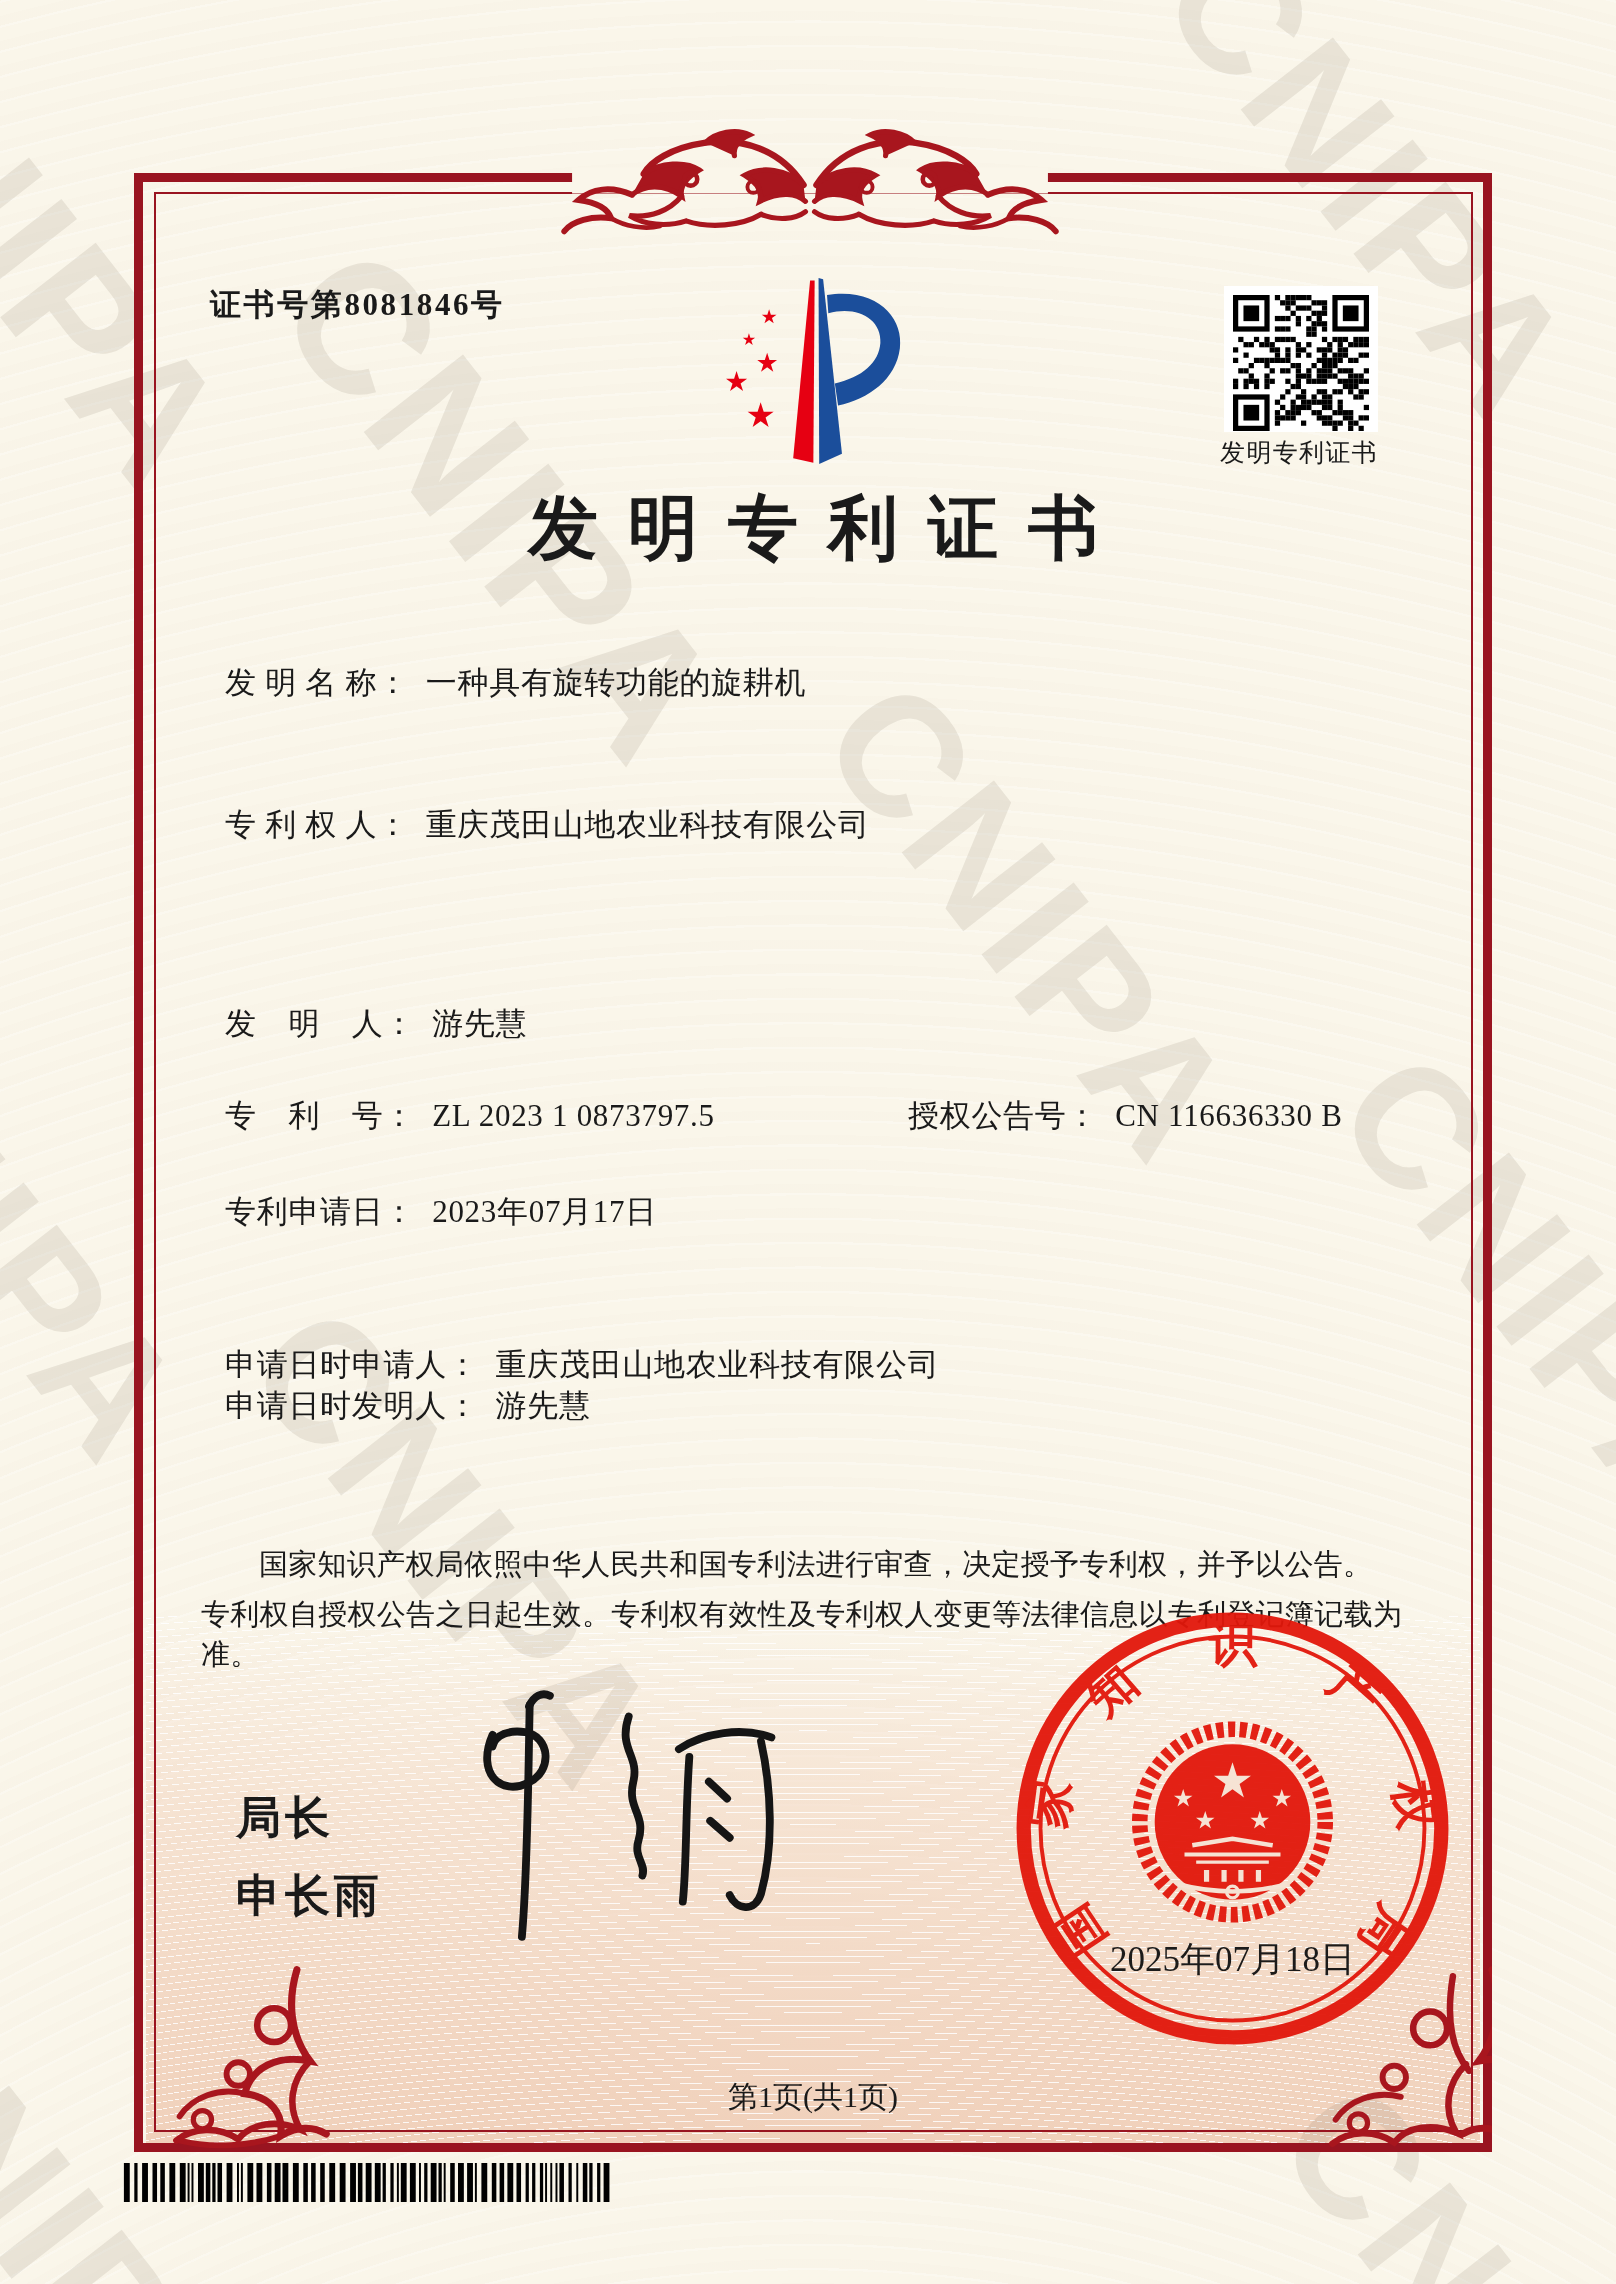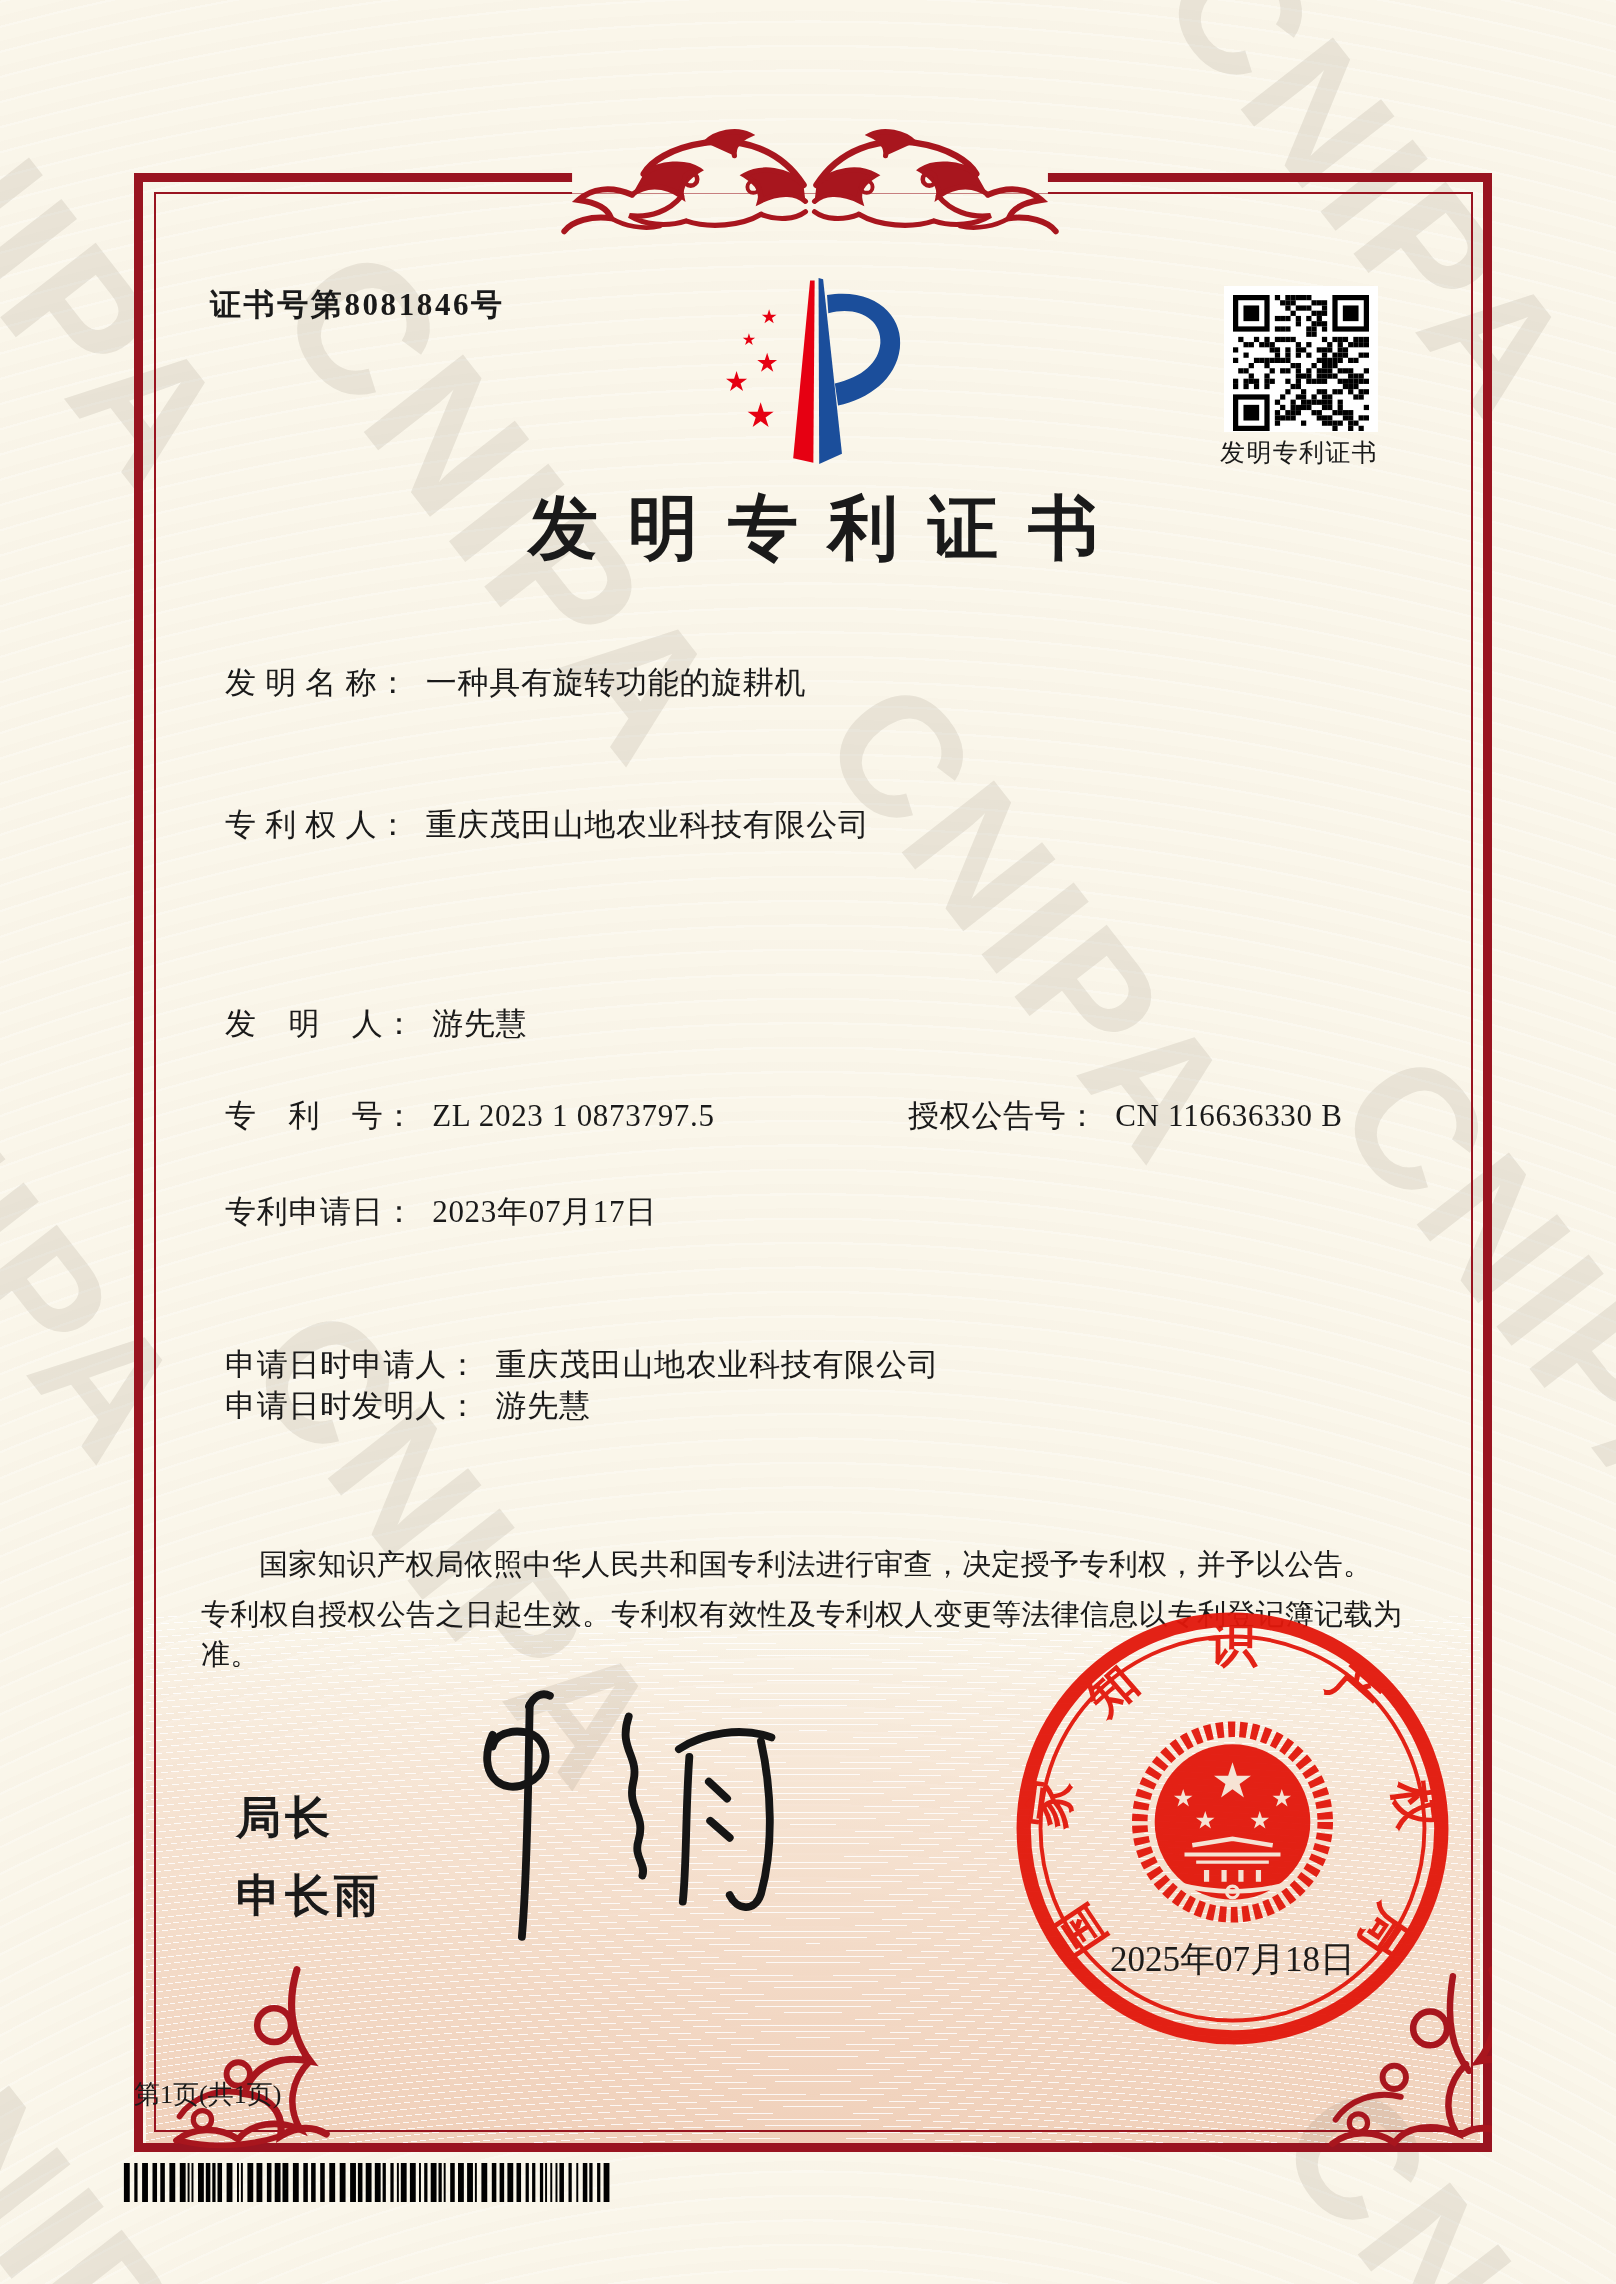--- a/index.html
+++ b/index.html
@@ -37,21 +37,21 @@
   .qr-label{left:1201px;top:436px;width:196px;text-align:center;font-size:25px;letter-spacing:1.3px;}
   .doc-title{left:134px;right:124px;top:482px;text-align:center;
     font-size:70px;font-weight:700;letter-spacing:30px;text-indent:30px;}
   .row{font-size:31px;letter-spacing:0.7px;white-space:nowrap;}
   .row .lbl{display:inline-block;}
   .row .val{display:inline-block;margin-left:17px;}
   .statement{left:201px;width:1217px;font-size:29px;letter-spacing:0.3px;}
   .st1{text-indent:2em;}
   .signer{left:236px;font-size:45px;font-family:"Liberation Sans","DejaVu Sans",sans-serif;
     font-weight:700;letter-spacing:3.9px;}
-  .footer{left:134px;right:124px;top:2077px;text-align:left;font-size:26px;z-index:4;}
+  .footer{left:134px;right:124px;top:2077px;text-align:center;font-size:30px;z-index:4;}
   svg{display:block;}
 </style>
 </head>
 <body>
 
 <div class="page">
 
   <div class="pink-zone"></div>
 
   <div class="wm" style="left:-78px;top:-46px;font-size:176px">CNIPA</div>

